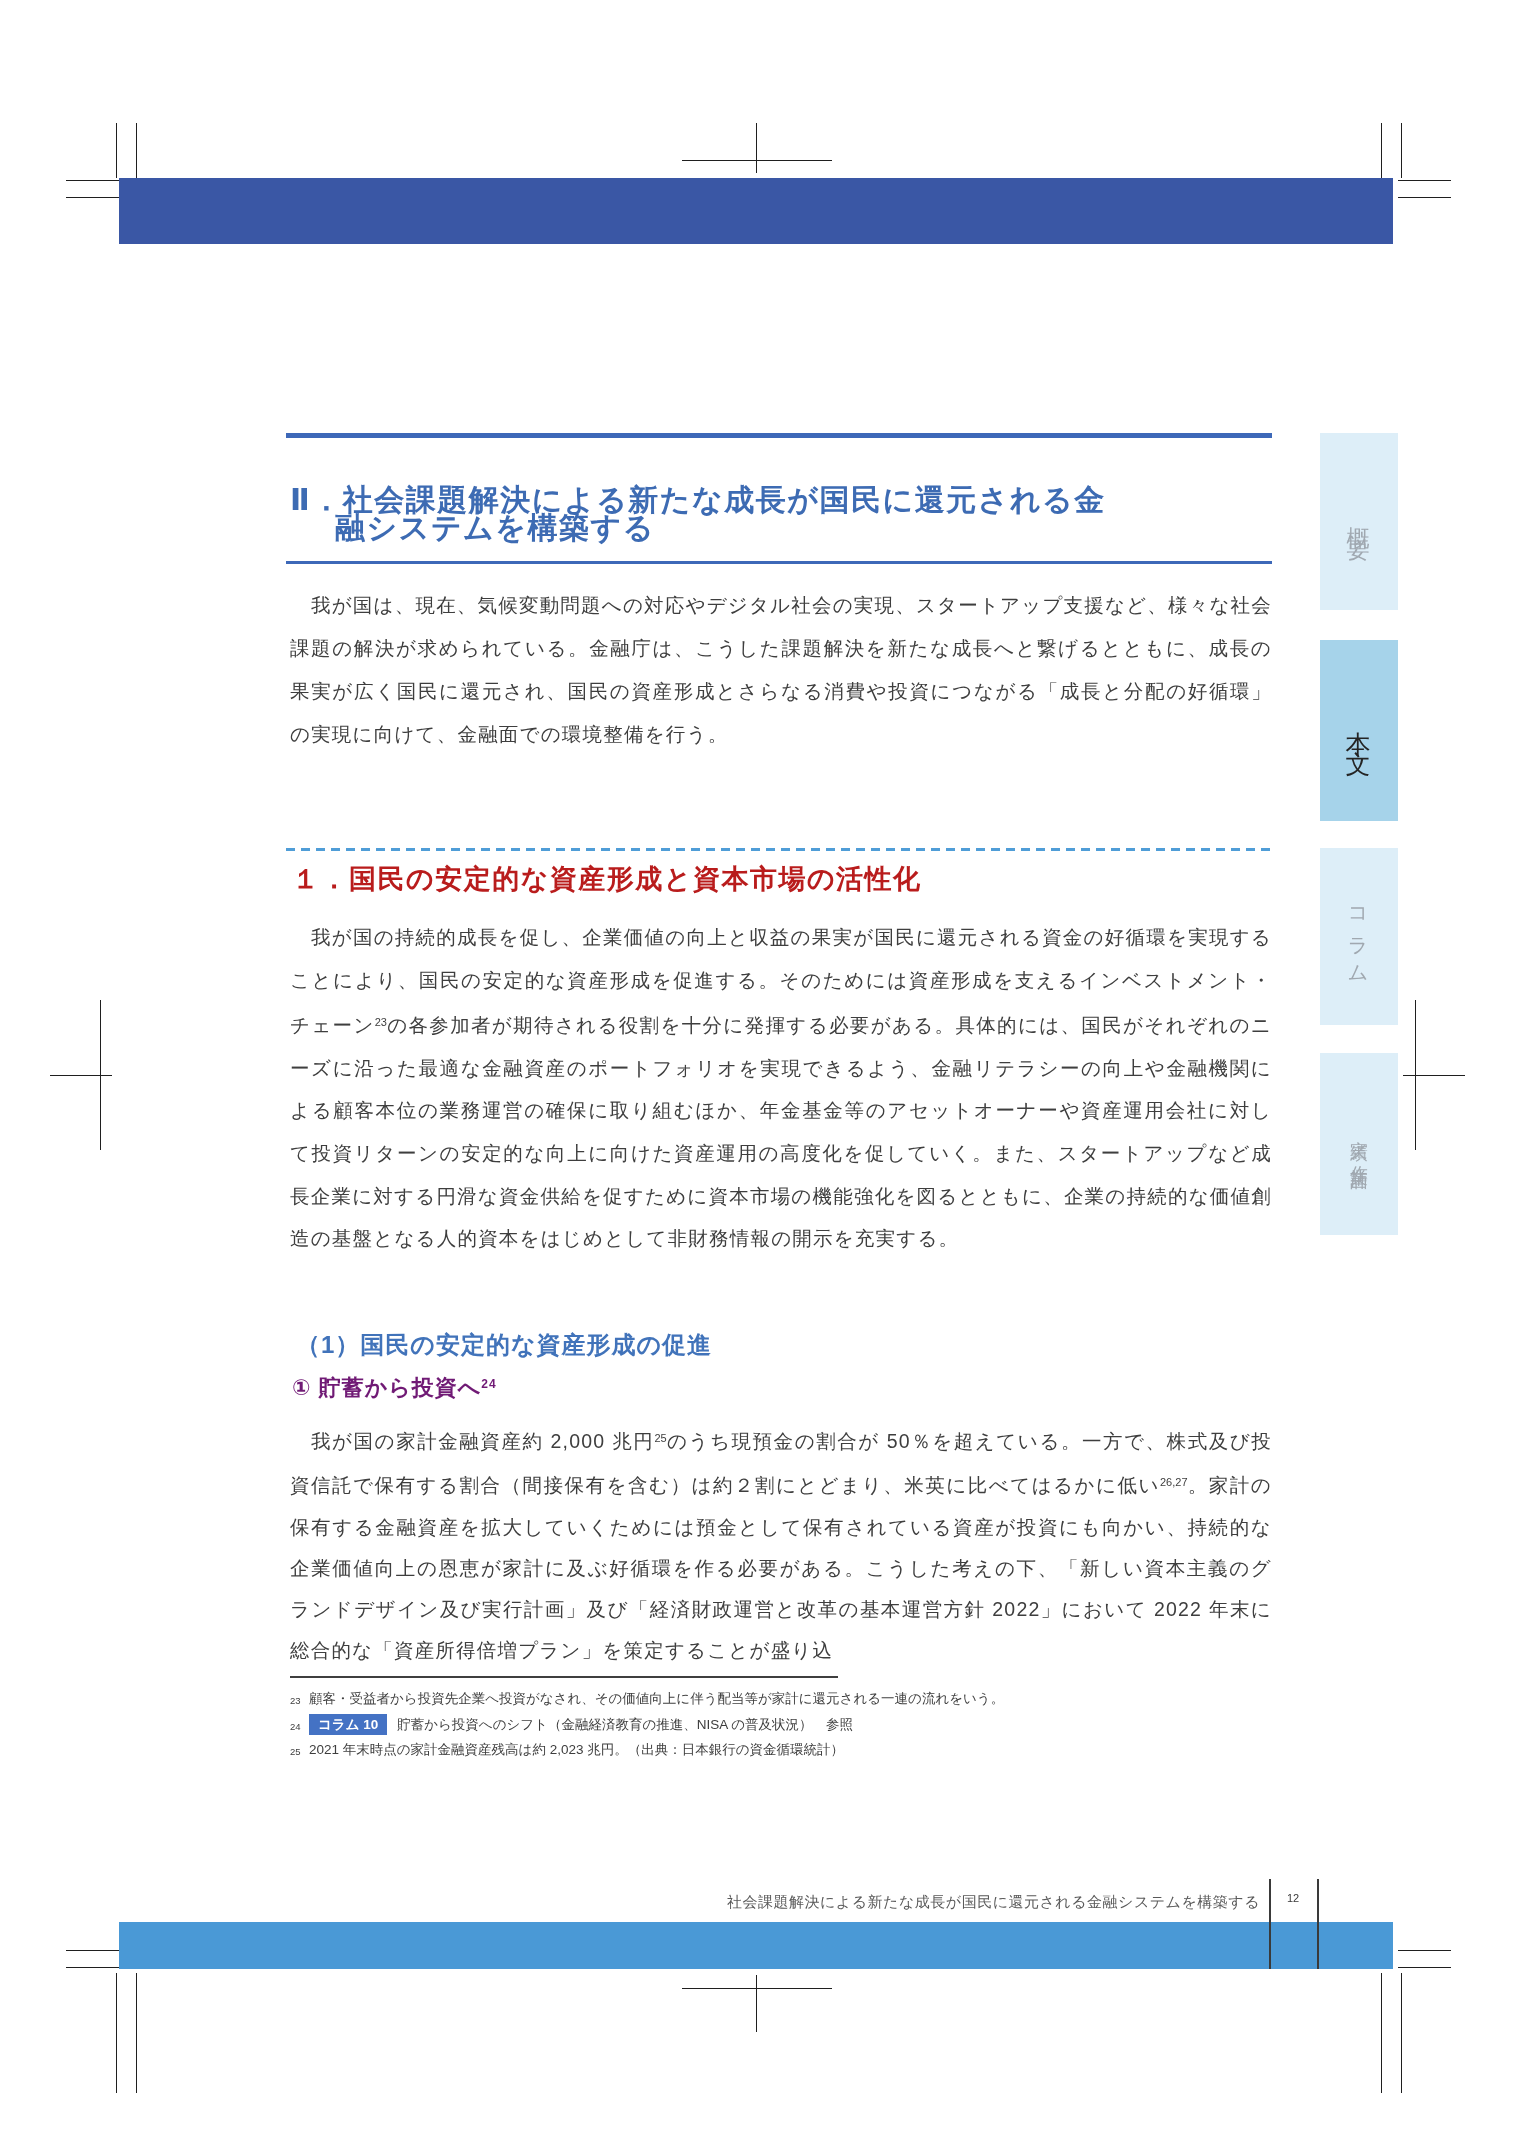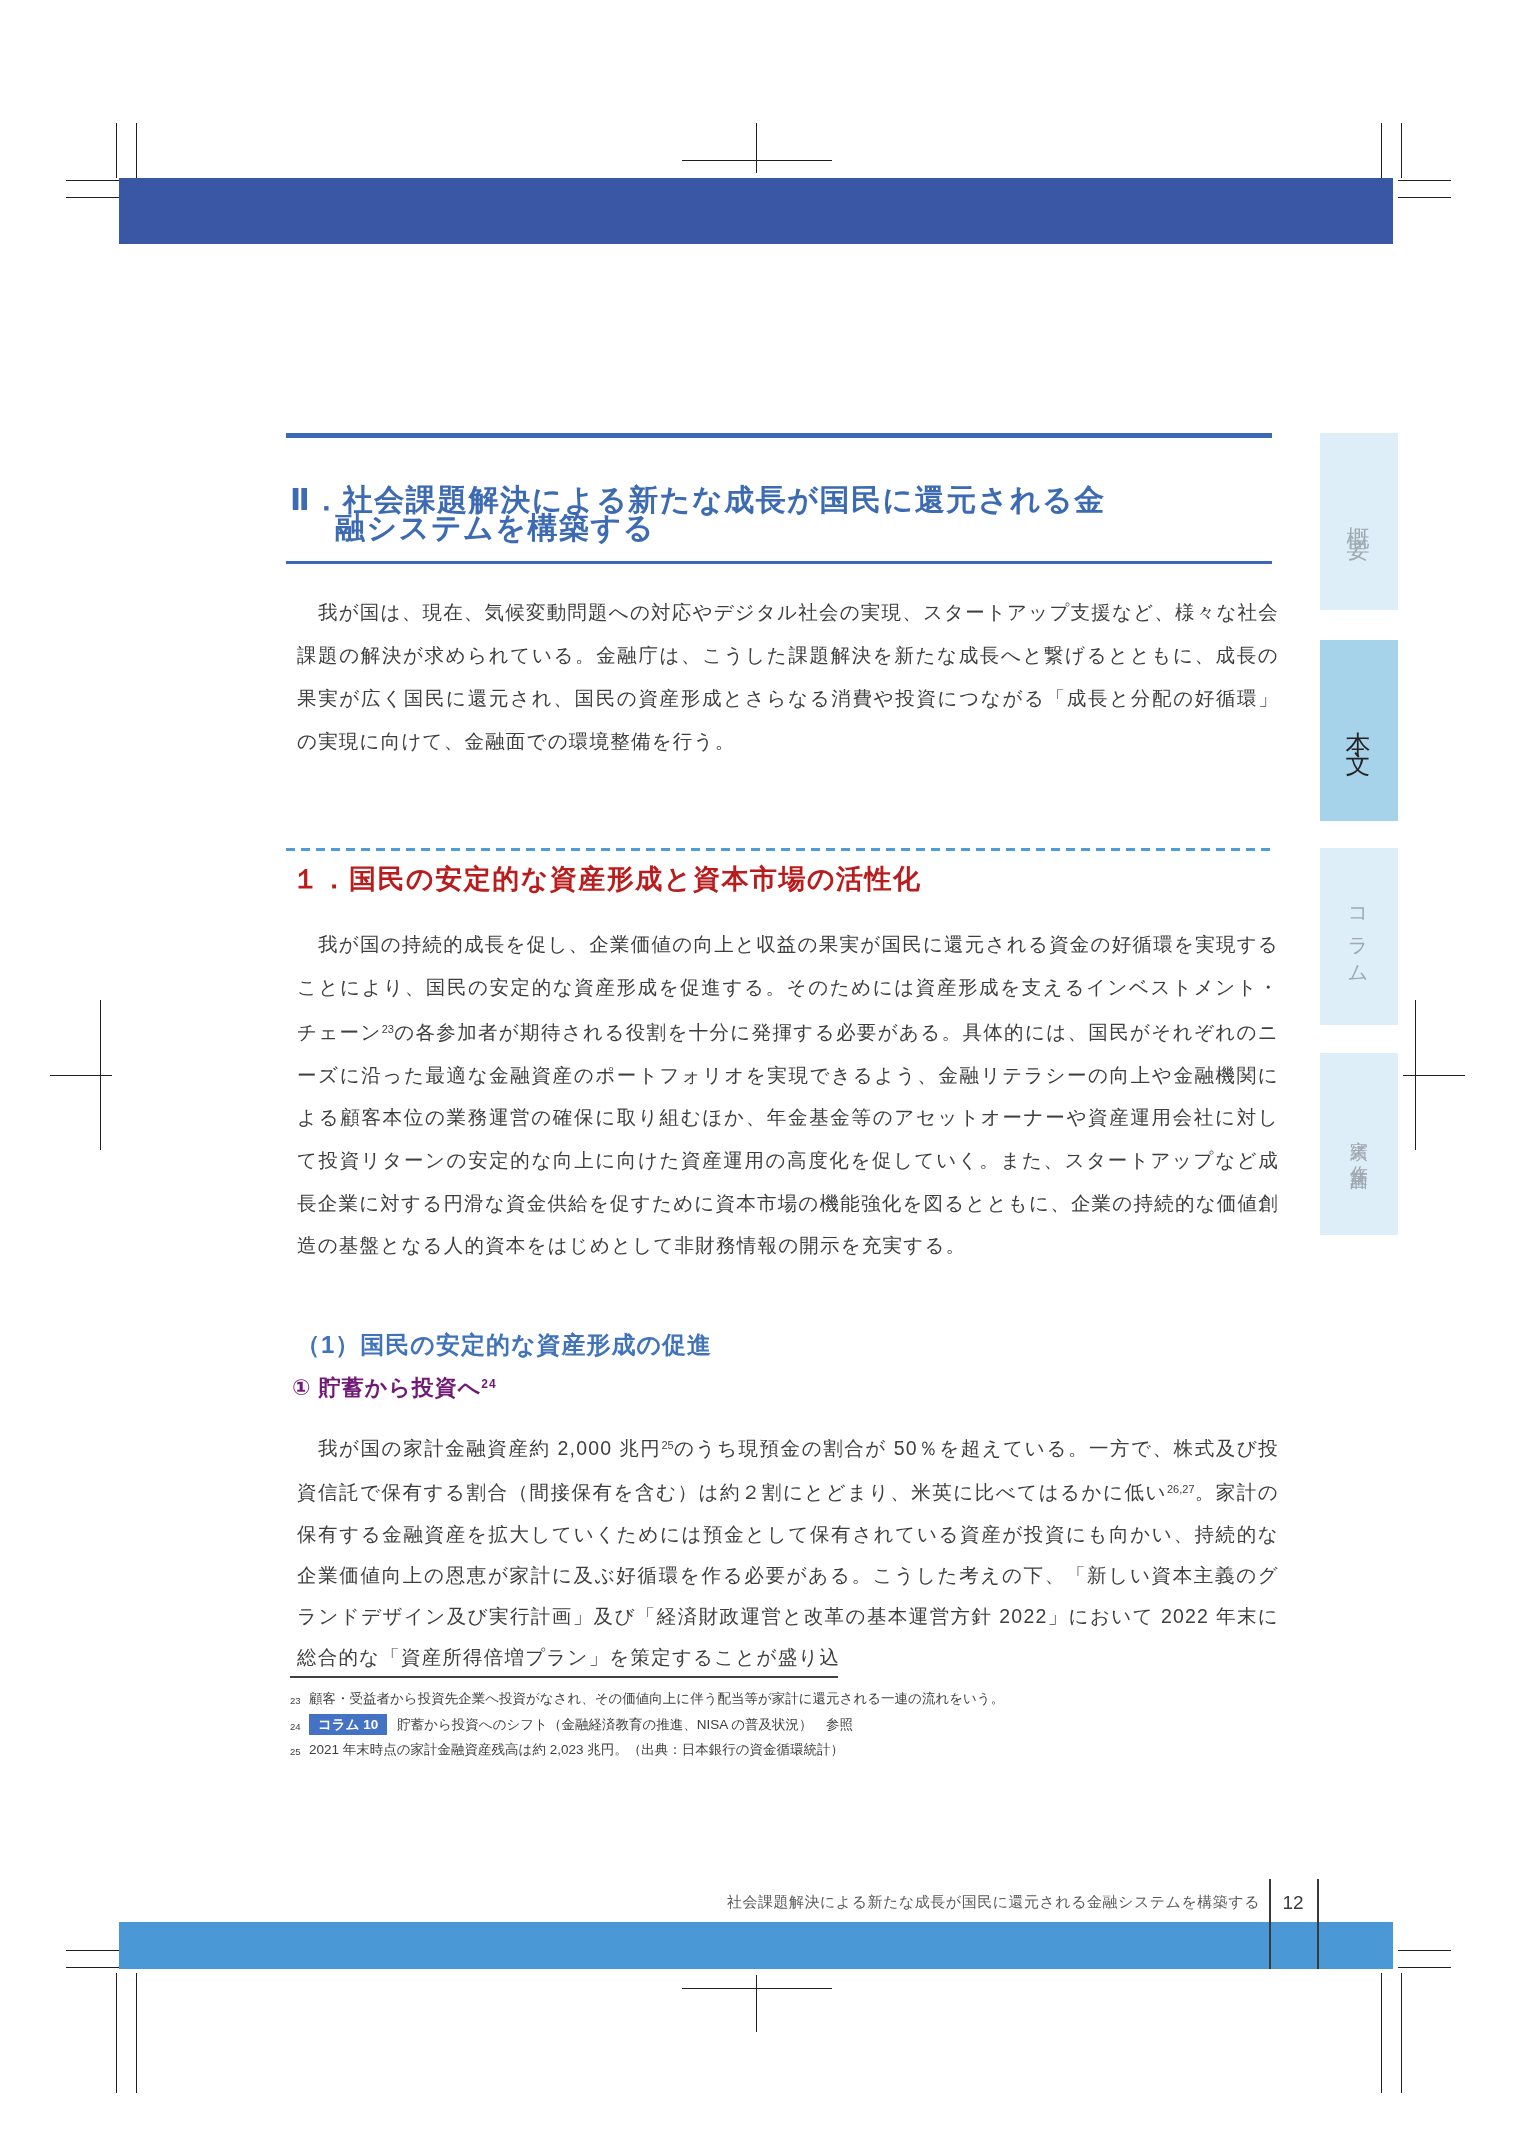--- a/index.html
+++ b/index.html
@@ -14,21 +14,21 @@
   .top-bar{position:absolute;left:119px;top:178px;width:1274px;height:66px;background:#3a57a5;}
   .bottom-bar{position:absolute;left:119px;top:1922px;width:1274px;height:47px;background:#4a99d6;}
   
   .rule-top{position:absolute;left:286px;top:433px;width:986px;height:5px;background:#3d68b8;}
   .rule-bottom{position:absolute;left:286px;top:561px;width:986px;height:3px;background:#3d68b8;}
   .title-line{position:absolute;font-size:30px;font-weight:bold;color:#3d6bb3;letter-spacing:1.5px;white-space:nowrap;}
   .title-line.l1{left:290px;top:444px;margin-top:36px;}
   .title-line.l2{left:335px;top:508px;}
   
   .para{position:absolute;left:290px;width:982px;font-size:19.5px;line-height:43px;
-        text-align:justify;text-indent:21px;letter-spacing:1.2px;margin:7px;color:#3e3e3e;}
+        text-align:justify;text-indent:21px;letter-spacing:1.2px;margin:0;color:#3e3e3e;}
   .para sup{font-size:11px;letter-spacing:0;vertical-align:6px;}
   #p1{top:584px;}
   #p2{top:916px;line-height:42.6px;}
   #p3{top:1418px;line-height:41.3px;}
   .dashed-divider{position:absolute;left:286px;top:848px;width:986px;height:3px;
      background:repeating-linear-gradient(90deg,#4f9dd7 0 9px,transparent 9px 15px);}
   .sec-heading{position:absolute;left:292px;top:861px;margin:0;font-size:27px;font-weight:bold;
      color:#b91c1c;letter-spacing:1.5px;white-space:nowrap;}
   .sub1-heading{position:absolute;left:296px;top:1329px;margin:0;font-size:24px;font-weight:bold;
      color:#4173ba;letter-spacing:1px;white-space:nowrap;}
@@ -41,21 +41,21 @@
   .fn{display:flex;align-items:flex-start;font-size:13.5px;line-height:23.5px;color:#3e3e3e;}
   .fn-num{flex:0 0 19px;font-size:9.5px;padding-top:2px;}
   .fn-text{flex:1;text-align:justify;}
   .badge{display:inline-block;background:#4472c4;color:#ffffff;font-weight:bold;
      padding:0 9px;margin-right:10px;line-height:21px;}
   
   .footer-title{position:absolute;left:560px;top:1893px;width:700px;text-align:right;
      font-size:15px;color:#595959;letter-spacing:0.5px;white-space:nowrap;}
   .footer-vline{position:absolute;top:1879px;width:2px;height:90px;background:#3a3a3a;}
   .page-number{position:absolute;left:1269px;top:1892px;width:48px;text-align:center;
-     font-size:19px;color:#3a3a3a;}
+     font-size:11px;color:#3a3a3a;}
   
   .side-tab{position:absolute;left:1320px;width:78px;display:flex;align-items:center;justify-content:center;}
   .side-tab .v-label{writing-mode:vertical-rl;text-orientation:upright;}
   .tab-inactive{background:#ddeef8;color:#a0a8b0;}
   .tab-active{background:#a6d3ea;color:#242424;}
   #tab-overview{top:433px;height:177px;font-size:23px;}
   #tab-overview .v-label{letter-spacing:14px;}
   #tab-main{top:640px;height:181px;font-size:25px;}
   #tab-main .v-label{letter-spacing:20px;}
   #tab-column{top:848px;height:177px;font-size:20px;}

